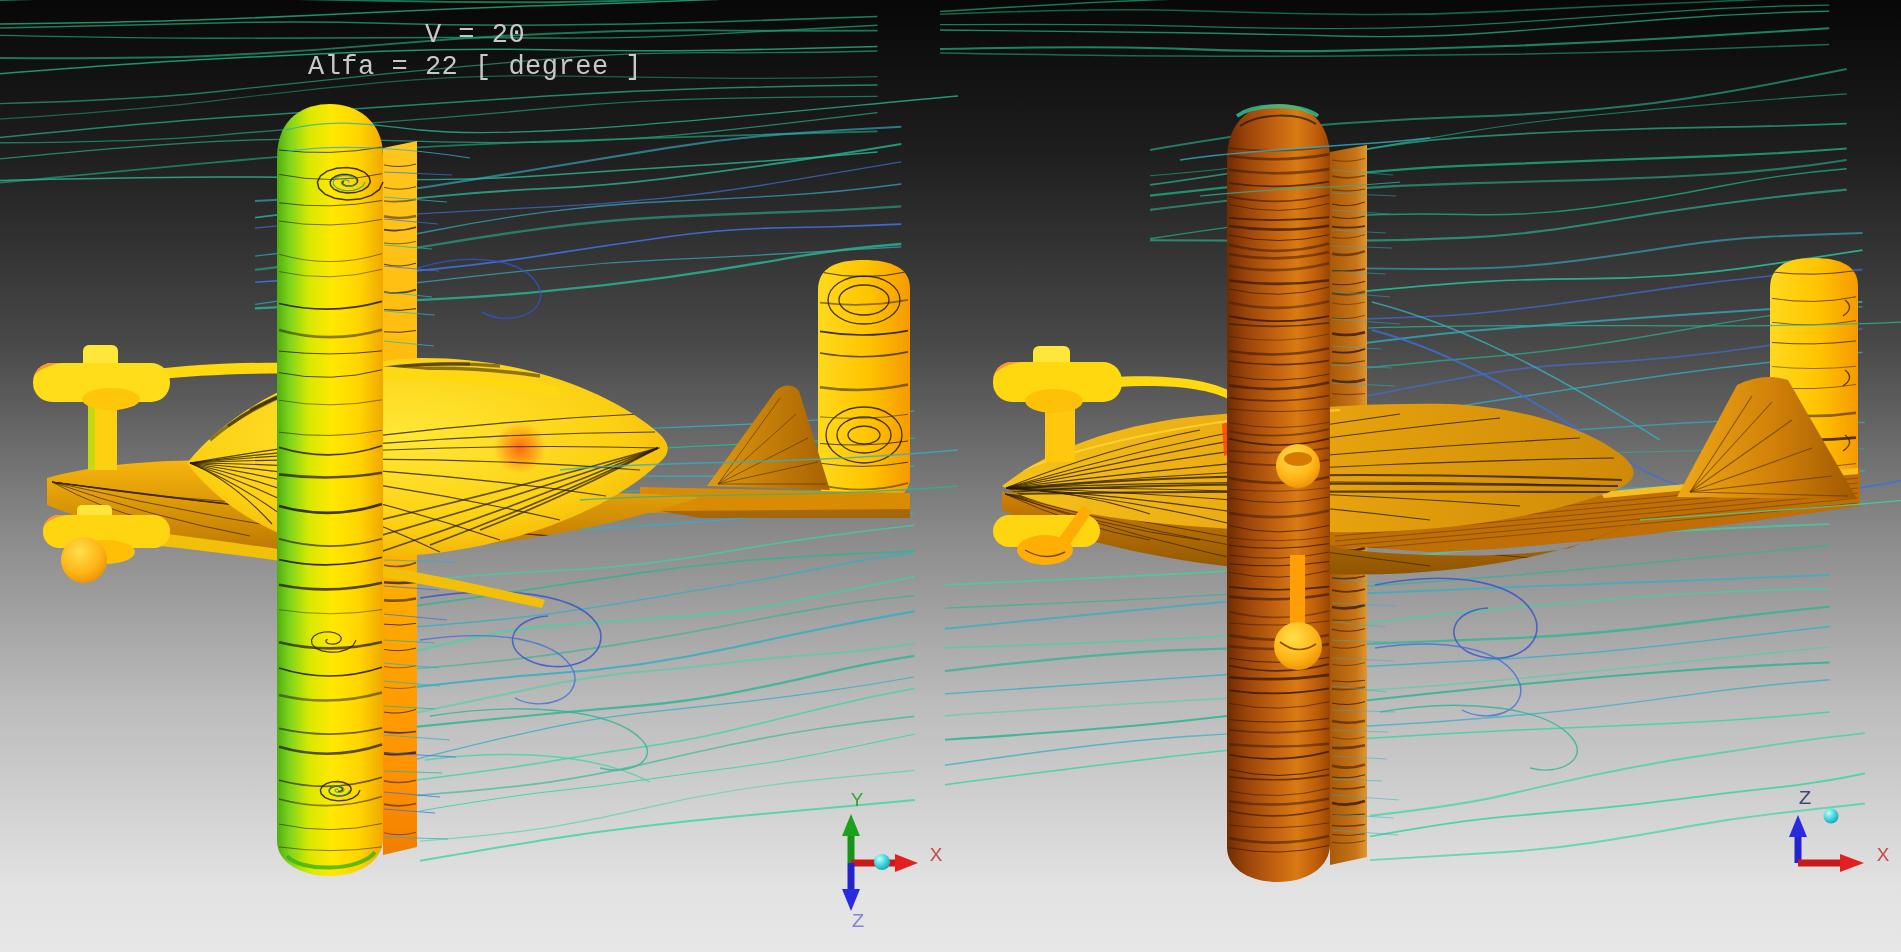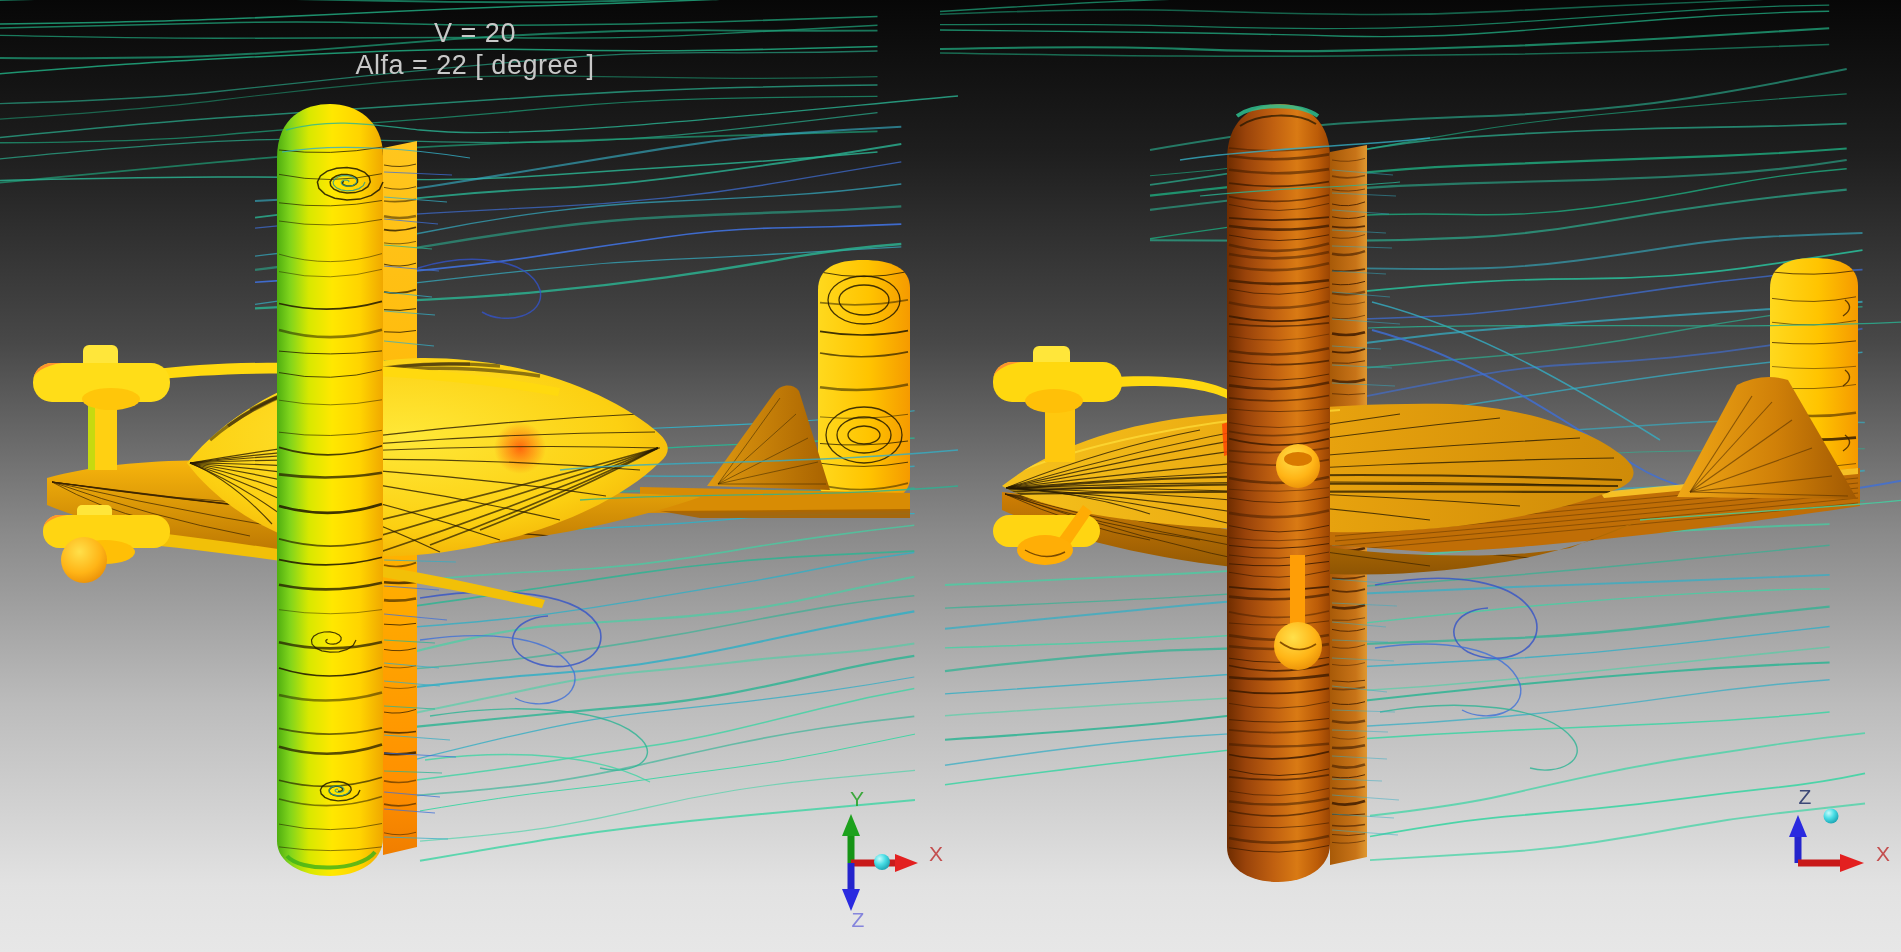--- a/index.html
+++ b/index.html
@@ -1,17 +1,17 @@
 <!DOCTYPE html>
 <html><head>
 <meta charset="utf-8">
 <style>
   html,body{margin:0;padding:0;background:#000;}
   .stage{position:relative;width:1901px;height:952px;overflow:hidden;
-         font-family:Liberation Sans, sans-serif;}
+         font-family:Liberation Mono, monospace;}
   svg{display:block}
   text{user-select:none}
   .ann{font-size:27px;letter-spacing:.5px}
   .axlbl{font-size:21px;font-weight:400;opacity:.9}
 </style>
 </head>
 <body>
 
 <div class="stage">
 <svg width="1901" height="952" viewBox="0 0 1901 952">

